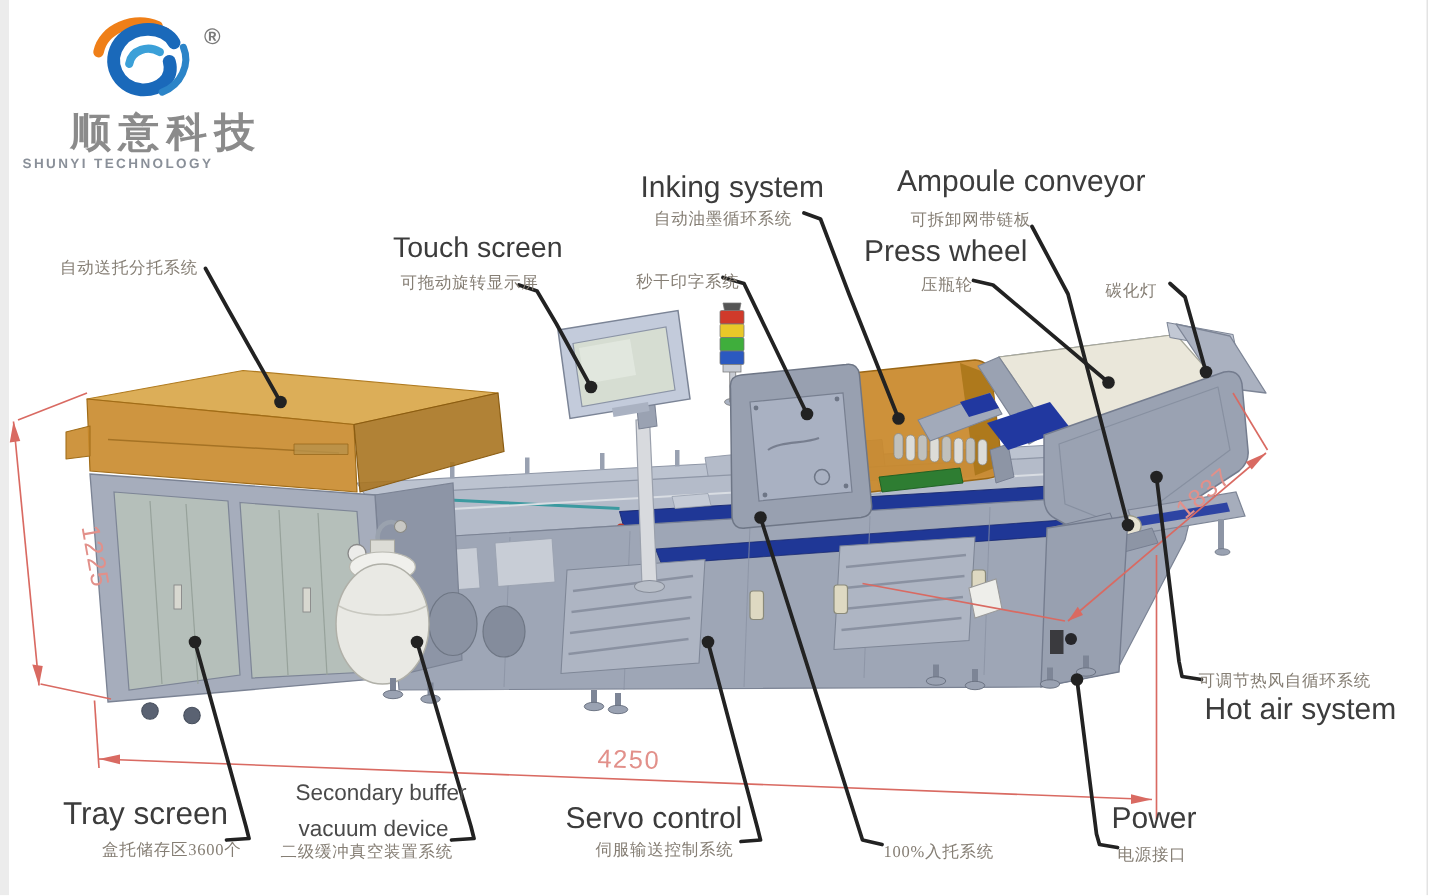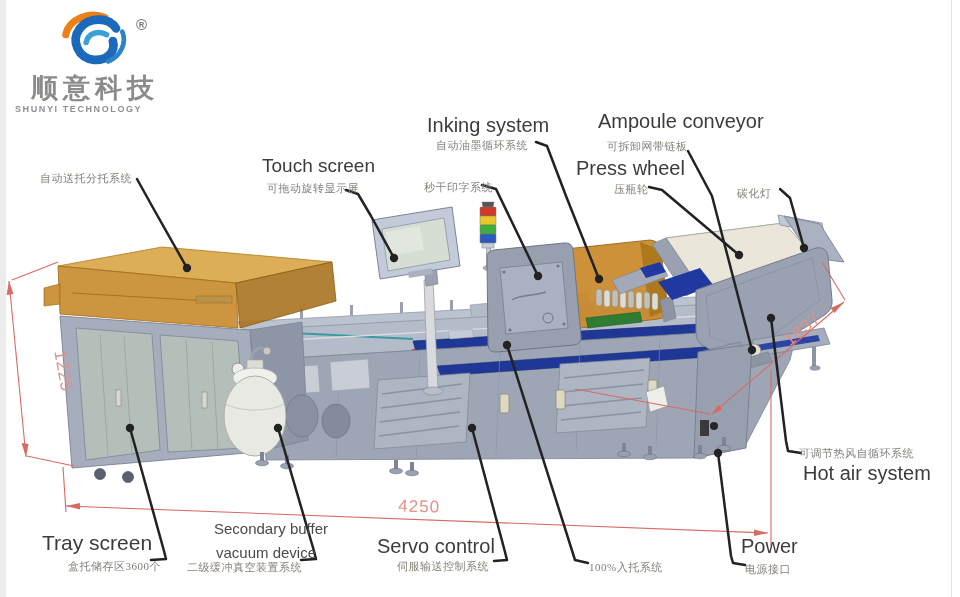--- a/index.html
+++ b/index.html
@@ -4,27 +4,27 @@
 <style>
   html,body{margin:0;padding:0;background:#fff;}
   .stage{position:relative;width:960px;height:597px;background:#ffffff;overflow:hidden;
          font-family:"Liberation Sans",sans-serif;}
   .edge{position:absolute;top:0;height:597px;background:#ececec;}
   .machine-svg{position:absolute;left:0;top:0;}
   
   .logo{position:absolute;left:12px;top:6px;width:200px;height:120px;}
   .logo-icon{position:absolute;left:42px;top:2px;}
   .logo-reg{position:absolute;left:124px;top:10px;font-size:15px;color:#7a7a7a;font-weight:bold;}
-  .logo-cn{position:absolute;left:19px;top:64px;width:160px;text-align:left;font-size:27px;font-weight:bold;
+  .logo-cn{position:absolute;left:3px;top:64px;width:160px;text-align:right;font-size:27px;font-weight:bold;
            color:#8b8b8b;letter-spacing:5px;font-family:"Liberation Serif","DejaVu Serif",serif;white-space:nowrap;}
   .logo-en{position:absolute;left:3px;top:98px;width:160px;font-size:9px;color:#8a9099;
            letter-spacing:1.6px;font-weight:bold;white-space:nowrap;}
   
   .en{position:absolute;color:#3c3c3c;font-size:20px;white-space:nowrap;line-height:1.05;}
-  .en.sm{font-size:15px;color:#4a4a4a;margin-left:17px;}
+  .en.sm{font-size:15px;color:#4a4a4a;}
   .cn{position:absolute;color:#857e74;font-size:11px;font-weight:normal;white-space:nowrap;
       font-family:"Liberation Serif","DejaVu Serif",serif;letter-spacing:.5px;}
   .dim-txt{fill:#e2908a;font-size:17px;font-family:"Liberation Sans",sans-serif;letter-spacing:1px;}
 </style>
 </head>
 <body>
 
 <div class="stage">
   <div class="edge" style="left:0;width:6px;"></div>
   <div class="edge" style="left:951px;width:1px;background:#e3e3e3;"></div>

